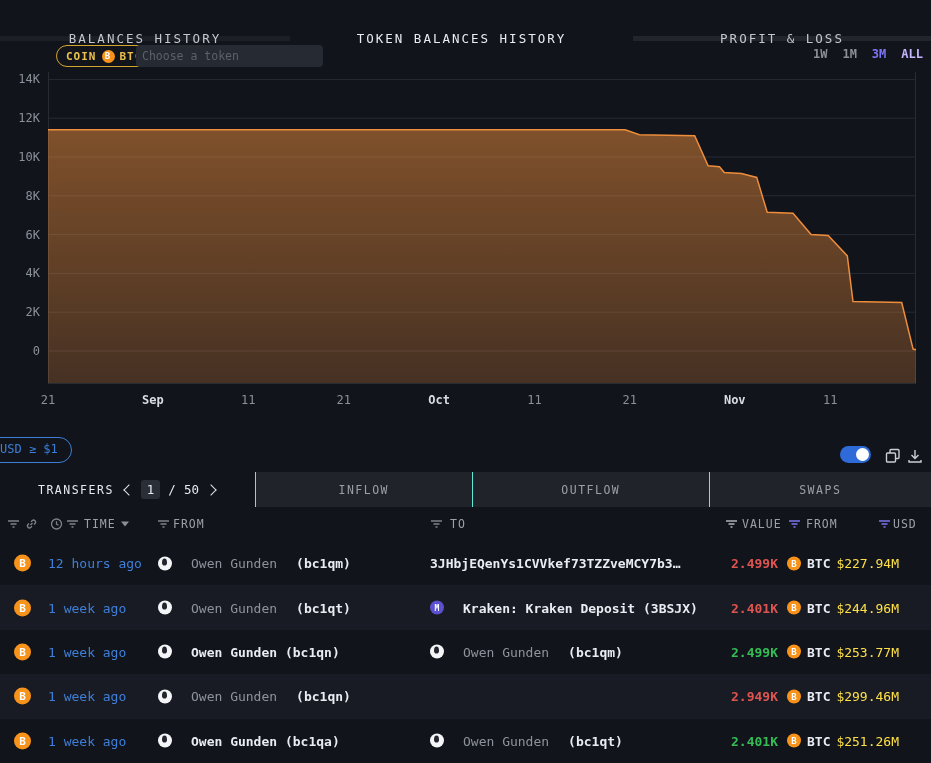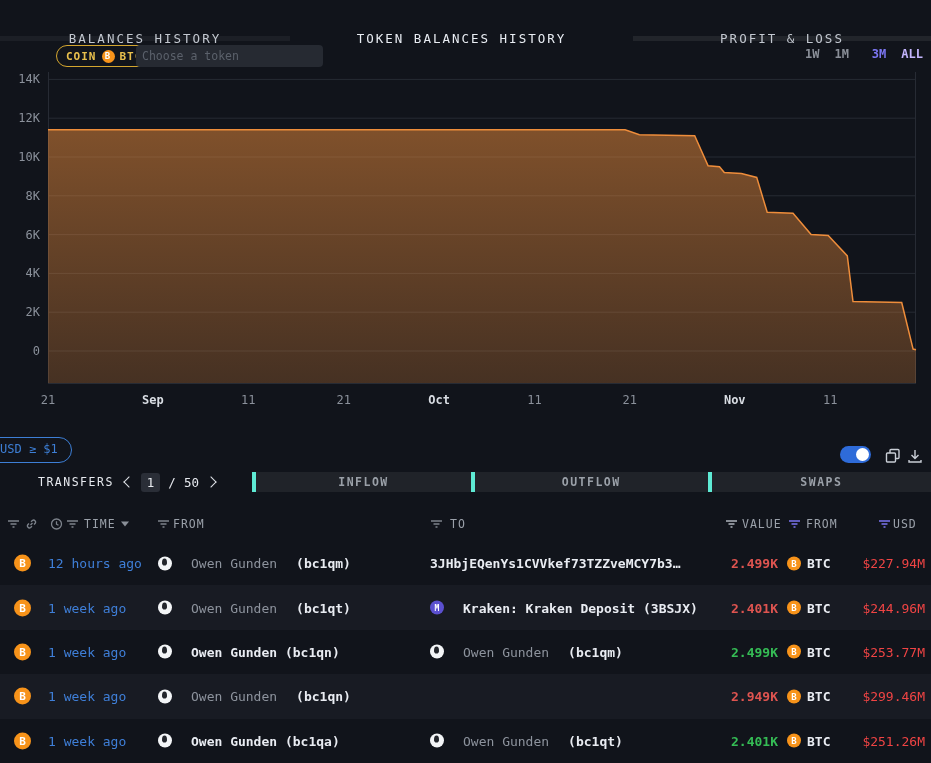--- a/index.html
+++ b/index.html
@@ -19,39 +19,39 @@
              font-size:11px;font-weight:700;letter-spacing:1px;cursor:pointer;}
   .btc-circ{display:inline-flex;align-items:center;justify-content:center;background:#f7931a;
             color:#fff;border-radius:50%;font-weight:700;}
   .btc-circ.sm{width:13px;height:13px;font-size:9px;}
   .token-input{position:absolute;left:136px;top:45px;width:175px;height:22px;background:#262a32;
                border:none;border-radius:4px;color:#aeb4bd;font-size:11.5px;padding:0 6px;
                font-family:inherit;outline:none;}
   .token-input::placeholder{color:#5b616b;}
   .ranges{position:absolute;right:8px;top:47px;display:flex;gap:15px;font-size:12px;font-weight:700;}
   .range{color:#8a8f98;cursor:pointer;}
-  .range.active{color:#7c76f2;margin-left:8px;}
+  .range.active{color:#7c76f2;}
   .range.all{color:#c4b5fd;}
   
   .chart-svg{position:absolute;top:41px;left:0;}
   .chart-svg text{font-family:"DejaVu Sans Mono","Liberation Mono",monospace;font-size:12px;}
   
   .usd-chip{position:absolute;left:-14px;top:437px;height:24px;line-height:22px;padding:0 13px;
             border:1.5px solid #3d7fd6;border-radius:13px;color:#3d7fd6;font-size:12px;cursor:pointer;}
   .toggle{position:absolute;left:840px;top:446px;width:31px;height:17px;border-radius:9px;
           background:#2e6bd9;cursor:pointer;}
   .toggle .knob{position:absolute;right:2px;top:2px;width:13px;height:13px;border-radius:50%;background:#fff;}
   .icon-btn{position:absolute;top:447px;width:18px;height:18px;cursor:pointer;}
   .icon-btn.copy{left:884px;}
   .icon-btn.dl{left:906px;}
   
-  .tbl-tabs{position:absolute;top:472px;left:0;width:931px;height:20px;display:flex;
+  .tbl-tabs{position:absolute;top:472px;left:0;width:931px;height:35px;display:flex;
             font-size:11.5px;letter-spacing:1.5px;color:#9aa0a8;}
   .ttab{display:flex;align-items:center;justify-content:center;background:#202329;
-        border-left:4px solid #5eead4;cursor:pointer;font-weight:bold;}
+        border-left:1px solid #5eead4;cursor:pointer;}
   .ttab.inflow{width:217px;}
   .ttab.outflow{width:236px;}
   .ttab.swaps{width:222px;}
   .ttab-transfers{width:255px;display:flex;align-items:center;padding-left:38px;box-sizing:border-box;
                   background:#11141b;color:#e7eaef;gap:11px;}
   .pag{display:flex;align-items:center;gap:8px;font-size:12.5px;color:#e7eaef;letter-spacing:0;}
   .chev{width:7px;height:7px;border-right:1.5px solid #dfe3e9;border-bottom:1.5px solid #dfe3e9;
         display:inline-block;cursor:pointer;}
   .chev.left{transform:rotate(135deg);}
   .chev.right{transform:rotate(-45deg);}
@@ -80,21 +80,21 @@
               align-items:center;justify-content:center;}
   .dim{color:#8d939d;}
   .bright{color:#e9ecf2;font-weight:700;}
   .value{left:668px;width:110px;text-align:right;font-weight:700;}
   .value.neg{color:#de5450;}
   .value.pos{color:#35bc55;}
   .token{left:787px;display:flex;align-items:center;gap:6px;}
   .btc-mini{width:14px;height:14px;border-radius:50%;background:#f7931a;color:#fff;font-size:9px;
             font-weight:700;display:flex;align-items:center;justify-content:center;}
   .tok-label{color:#e9ecf2;font-weight:700;}
-  .usd{left:817px;width:108px;text-align:right;color:#ef4444;}
+  .usd{left:817px;width:82px;text-align:right;color:#fde047;}
 </style>
 </head>
 <body>
 
 <div class="stage">
 
   <div class="top-tabs">
     <div class="top-tab t1">BALANCES HISTORY</div>
     <div class="top-tab t2">TOKEN BALANCES HISTORY</div>
     <div class="top-tab t3">PROFIT &amp; LOSS</div>

